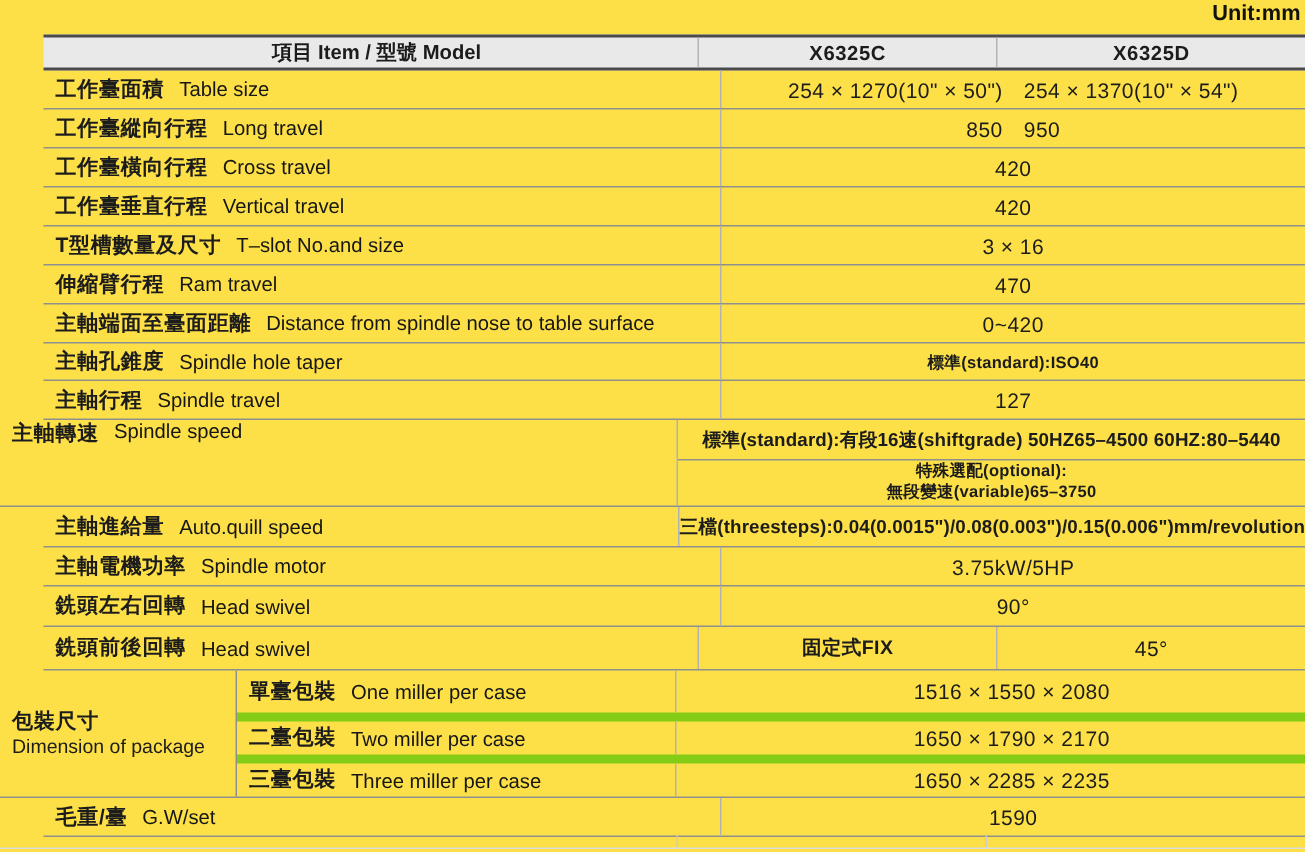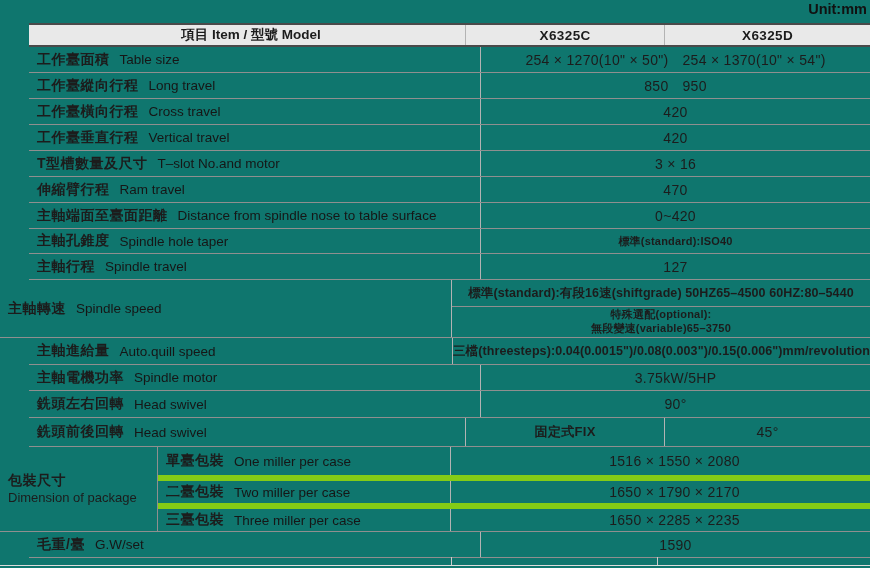--- a/index.html
+++ b/index.html
@@ -1,17 +1,17 @@
 <!DOCTYPE html>
 <html><head>
 <meta charset="utf-8">
 <style>
   html,body{margin:0;padding:0;background:#ffffff;}
   .canvas{
-    position:relative;width:870px;height:568px;background:#0f766e;overflow:hidden;
+    position:relative;width:870px;height:568px;background:#fde047;overflow:hidden;
     font-family:"Liberation Sans","DejaVu Sans",sans-serif;color:#1c1c1c;
   }
   .unit-label{
     position:absolute;top:1px;right:3px;font-size:14.5px;font-weight:700;color:#111;
   }
   .spec-table{position:absolute;top:23px;left:0;width:870px;}
   .trow{display:flex;align-items:stretch;border-bottom:1px solid #8f8f8f;box-sizing:border-box;margin-left:29px;}
   .thead{
     height:24px;background:#e9e9e9;border-top:2px solid #4a4a4a;border-bottom:2px solid #4a4a4a;
   }
@@ -24,21 +24,21 @@
   .hdr-model{font-size:13.5px;font-weight:700;letter-spacing:0.4px;}
   .lbl-zh{font-size:14px;font-weight:700;letter-spacing:0.5px;}
   .lbl-en{font-size:13.5px;font-weight:400;margin-left:10px;color:#161616;}
   .val{font-size:14px;font-weight:400;letter-spacing:0.3px;}
   .val-pair{display:flex;gap:14px;justify-content:center;width:100%;}
   .val-small{font-size:11px;font-weight:700;letter-spacing:0.2px;}
   .val-med{font-size:12.5px;font-weight:700;letter-spacing:0.1px;white-space:nowrap;}
   .h26{height:26px;} .h27{height:27px;} .h25{height:25px;} .h28{height:28px;} .h29{height:29px;} .h31{height:31px;}
   
   .group-row{display:flex;border-bottom:1px solid #8f8f8f;}
-  .group-label{width:452px;padding-left:8px;border-right:1px solid #b3b3b3;display:flex;align-items:center;box-sizing:border-box;white-space:nowrap;}
+  .group-label{width:452px;padding-left:8px;border-right:1px solid #b3b3b3;display:flex;box-sizing:border-box;white-space:nowrap;}
   .group-right{flex:1;display:flex;flex-direction:column;}
   .sub-line{display:flex;align-items:center;justify-content:center;box-sizing:border-box;}
   .sub-line + .sub-line{border-top:1px solid #8f8f8f;}
   .opt-block{display:flex;flex-direction:column;align-items:center;justify-content:center;line-height:1.25;}
   
   .pkg-outer-label{width:158px;padding-left:8px;border-right:1px solid #8f8f8f;display:flex;flex-direction:column;justify-content:center;box-sizing:border-box;line-height:1.3;}
   .pkg-zh{font-size:14px;font-weight:700;letter-spacing:0.5px;}
   .pkg-en{font-size:13px;font-weight:400;}
   .pkg-rows{flex:1;display:flex;flex-direction:column;}
   .pkg-row{display:flex;box-sizing:border-box;gap:28px;}
@@ -107,21 +107,21 @@
         <span class="lbl-en">Vertical travel</span>
       </div>
       <div class="cell value-area">
         <span class="val">420</span>
       </div>
     </div>
 
     <div class="trow h26">
       <div class="cell label-cell">
         <span class="lbl-zh">T型槽數量及尺寸</span>
-        <span class="lbl-en">T–slot No.and motor</span>
+        <span class="lbl-en">T–slot No.and size</span>
       </div>
       <div class="cell value-area">
         <span class="val">3 × 16</span>
       </div>
     </div>
 
     <div class="trow h26">
       <div class="cell label-cell">
         <span class="lbl-zh">伸縮臂行程</span>
         <span class="lbl-en">Ram travel</span>

